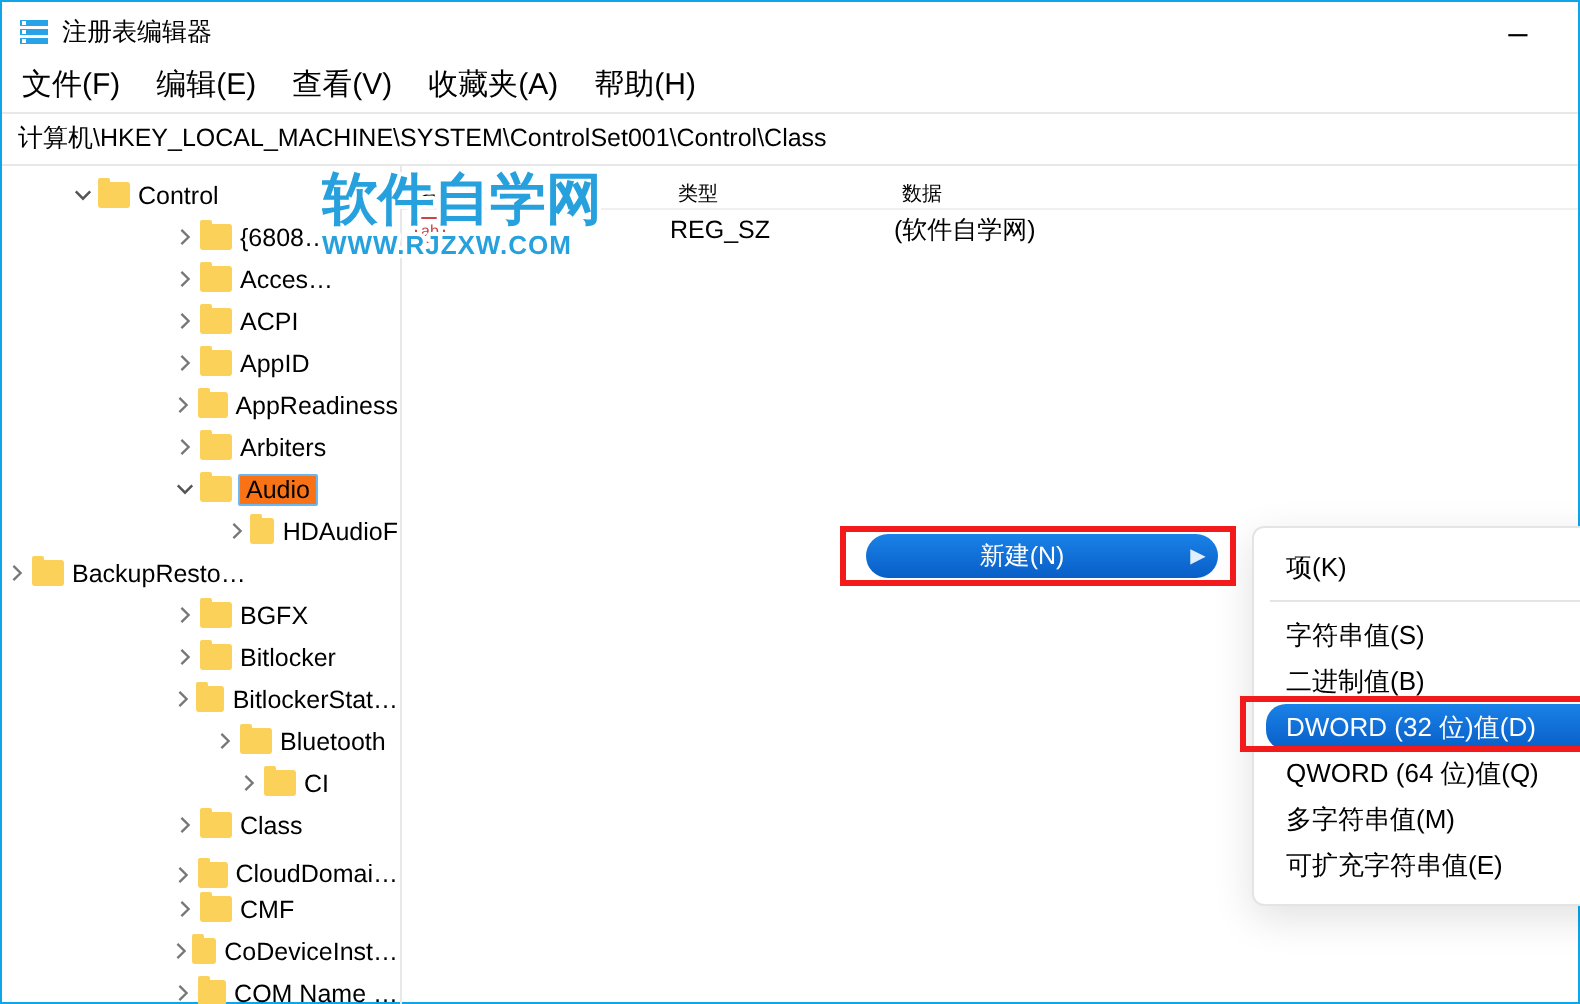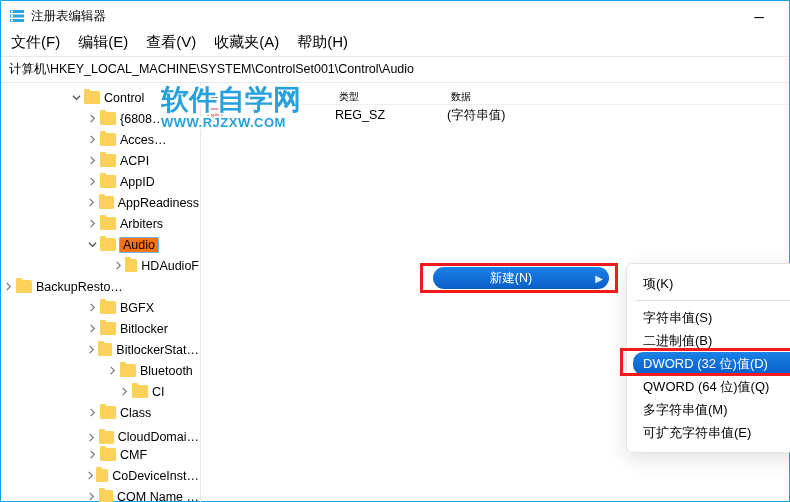--- a/index.html
+++ b/index.html
@@ -59,25 +59,25 @@
   </div>
 
   <div class="menubar">
     <span>文件(F)</span>
     <span>编辑(E)</span>
     <span>查看(V)</span>
     <span>收藏夹(A)</span>
     <span>帮助(H)</span>
   </div>
 
-  <div class="addrbar">计算机\HKEY_LOCAL_MACHINE\SYSTEM\ControlSet001\Control\Audio</div>
+  <div class="addrbar">计算机\HKEY_LOCAL_MACHINE\SYSTEM\ControlSet001\Control\Class</div>
 
   <div class="body">
     <div class="tree">
-      <div class="node" style="padding-left:68px">
+      <div class="node" style="padding-left:33px">
         <span class="caret">
             <svg width="9" height="9" viewBox="0 0 10 10">
               <path d="M1 3 L5 7 L9 3" fill="none" stroke="#555" stroke-width="1.4"></path>
             </svg>
           </span>
         <span class="folder"></span>
         <span class="lbl">Control</span>
       </div>
       <div id="tree-items">
           <div class="node" style="padding-left: 84px;">
@@ -260,21 +260,21 @@
         <div class="c" style="width:112px">类型</div>
         <div class="c" style="flex:1">数据</div>
       </div>
       <div class="row">
         <svg class="ic" viewBox="0 0 16 16">
             <rect x="1" y="2" width="14" height="12" rx="1" fill="#fff" stroke="#c44" stroke-width="1"></rect>
             <text x="8" y="11" font-size="8" text-anchor="middle" fill="#c44">ab</text>
           </svg>
         <div style="width:108px"></div>
         <div style="width:112px">REG_SZ</div>
-        <div>(字符串值)</div>
+        <div>(软件自学网)</div>
       </div>
 
       <svg class="watermark" width="260" height="56">
         <text x="0" y="26" class="wm-zh wm-outline">软件自学网</text>
         <text x="0" y="26" class="wm-zh">软件自学网</text>
         <text x="0" y="44" class="wm-en wm-outline">WWW.RJZXW.COM</text>
         <text x="0" y="44" class="wm-en">WWW.RJZXW.COM</text>
       </svg>
 
       <div class="ctx1box"></div>

